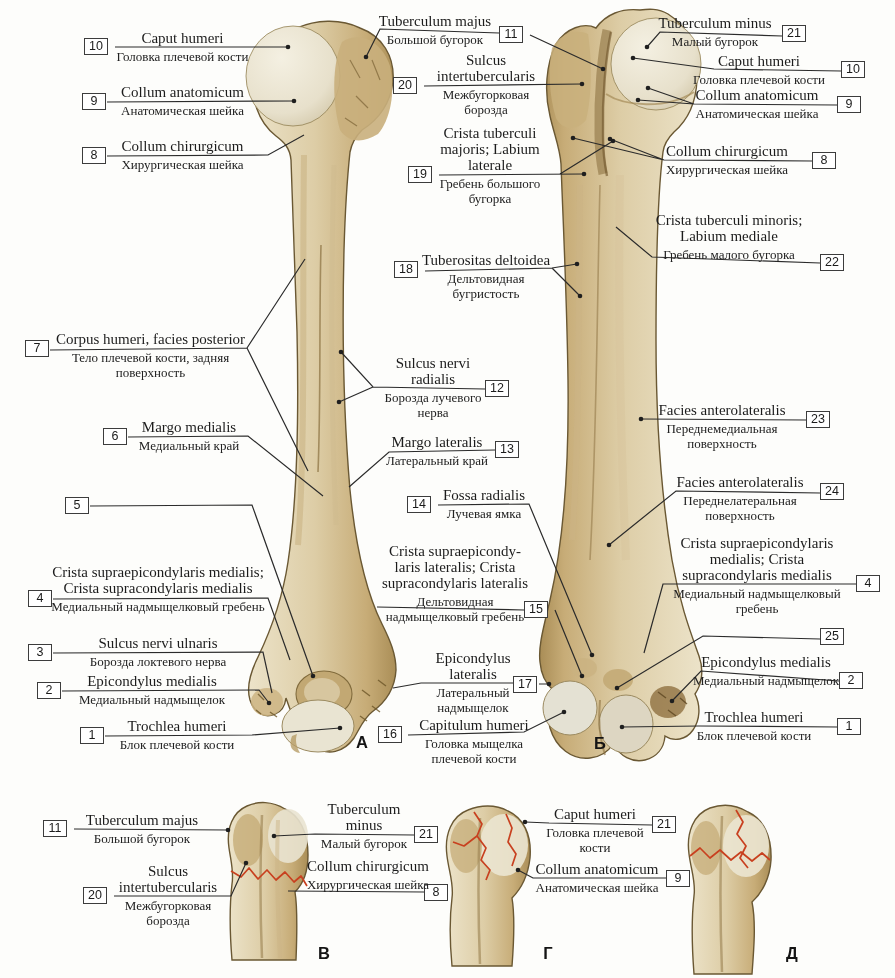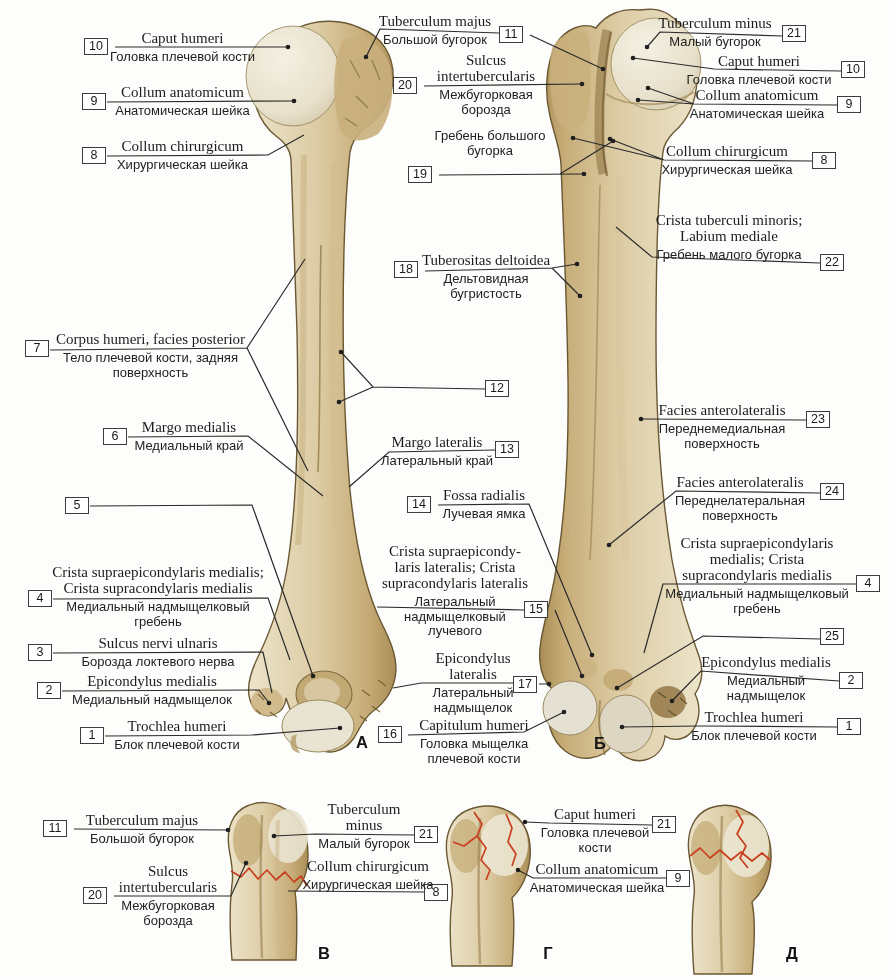--- a/index.html
+++ b/index.html
@@ -2,21 +2,21 @@
 <html style="--leader_line: #2b2b2b; --fracture_line: #c8401f; --bone_outline: #6a5833; --bone_light: #efe8d2; --bone_mid: #d9c7a0; --bone_dark: #ab8f58; --text_primary: #1c1c1c;"><head>
 <meta charset="utf-8">
 <style>
   html,body{margin:0;padding:0;background:#fdfdfb;}
   #plate{position:relative;width:895px;height:978px;background:#fdfdfb;overflow:hidden;
          font-family:"Liberation Sans","DejaVu Sans",sans-serif;}
   #art{position:absolute;left:0;top:0;}
   .lab{position:absolute;text-align:center;}
   .lat{font-family:"Liberation Serif","DejaVu Serif",serif;font-size:15px;line-height:16px;
        color:var(--text_primary,#1c1c1c);}
-  .rus{font-family:Liberation Sans, sans-serif;font-size:13px;line-height:14.5px;
+  .rus{font-family:Liberation Serif, serif;font-size:13px;line-height:14.5px;
        color:#222;margin-top:4px;}
   .numbox{position:absolute;box-sizing:border-box;min-width:24px;height:17px;line-height:15px;
           padding:0 4px;border:1.3px solid #3c3c3c;background:#fff;text-align:center;
           font-size:12.5px;color:#1b1b1b;z-index:3;}
   .lab{z-index:3;}
   .letter{position:absolute;font-weight:bold;font-size:16.5px;color:#141414;width:24px;
           text-align:center;z-index:3;}
   .leader{stroke:var(--leader_line,#2b2b2b);fill:none;stroke-width:1.2px;}
   .dot{fill:#1f1f1f;}
   .frac{stroke:var(--fracture_line,#c8401f);fill:none;stroke-width:1.7px;stroke-linejoin:round;}
@@ -278,47 +278,52 @@
 </div>
 
 <div class="numbox" style="left:393px;top:77px">20</div>
 <div class="lab" style="left:424px;top:52px;width:124px">
   <div class="lat">Sulcus intertubercularis</div>
   <div class="rus">Межбугорковая борозда</div>
 </div>
 
 <div class="numbox" style="left:408px;top:166px">19</div>
 <div class="lab" style="left:428px;top:125px;width:124px">
+  <div class="lat">Crista tuberculi majoris; Labium laterale</div>
   <div class="rus">Гребень большого бугорка</div>
 </div>
 
 <div class="numbox" style="left:394px;top:261px">18</div>
 <div class="lab" style="left:414px;top:252px;width:144px">
   <div class="lat">Tuberositas deltoidea</div>
   <div class="rus">Дельтовидная бугристость</div>
 </div>
 
 <div class="numbox" style="left:485px;top:380px">12</div>
+<div class="lab" style="left:383px;top:355px;width:100px">
+  <div class="lat">Sulcus nervi radialis</div>
+  <div class="rus">Борозда лучевого нерва</div>
+</div>
 
 <div class="numbox" style="left:495px;top:441px">13</div>
 <div class="lab" style="left:378px;top:434px;width:118px">
   <div class="lat">Margo lateralis</div>
   <div class="rus">Латеральный край</div>
 </div>
 
 <div class="numbox" style="left:407px;top:496px">14</div>
 <div class="lab" style="left:433px;top:487px;width:102px">
   <div class="lat">Fossa radialis</div>
   <div class="rus">Лучевая ямка</div>
 </div>
 
 <div class="numbox" style="left:524px;top:601px">15</div>
 <div class="lab" style="left:380px;top:543px;width:150px">
   <div class="lat">Crista supraepicondy­laris lateralis; Crista supracondylaris lateralis</div>
-  <div class="rus">Латеральный надмыщелковый лучевого</div>
+  <div class="rus">Дельтовидная надмыщелковый гребень</div>
 </div>
 
 <div class="numbox" style="left:513px;top:676px">17</div>
 <div class="lab" style="left:418px;top:650px;width:110px">
   <div class="lat">Epicondylus lateralis</div>
   <div class="rus">Латеральный надмыщелок</div>
 </div>
 
 <div class="numbox" style="left:378px;top:726px">16</div>
 <div class="lab" style="left:404px;top:717px;width:140px">

